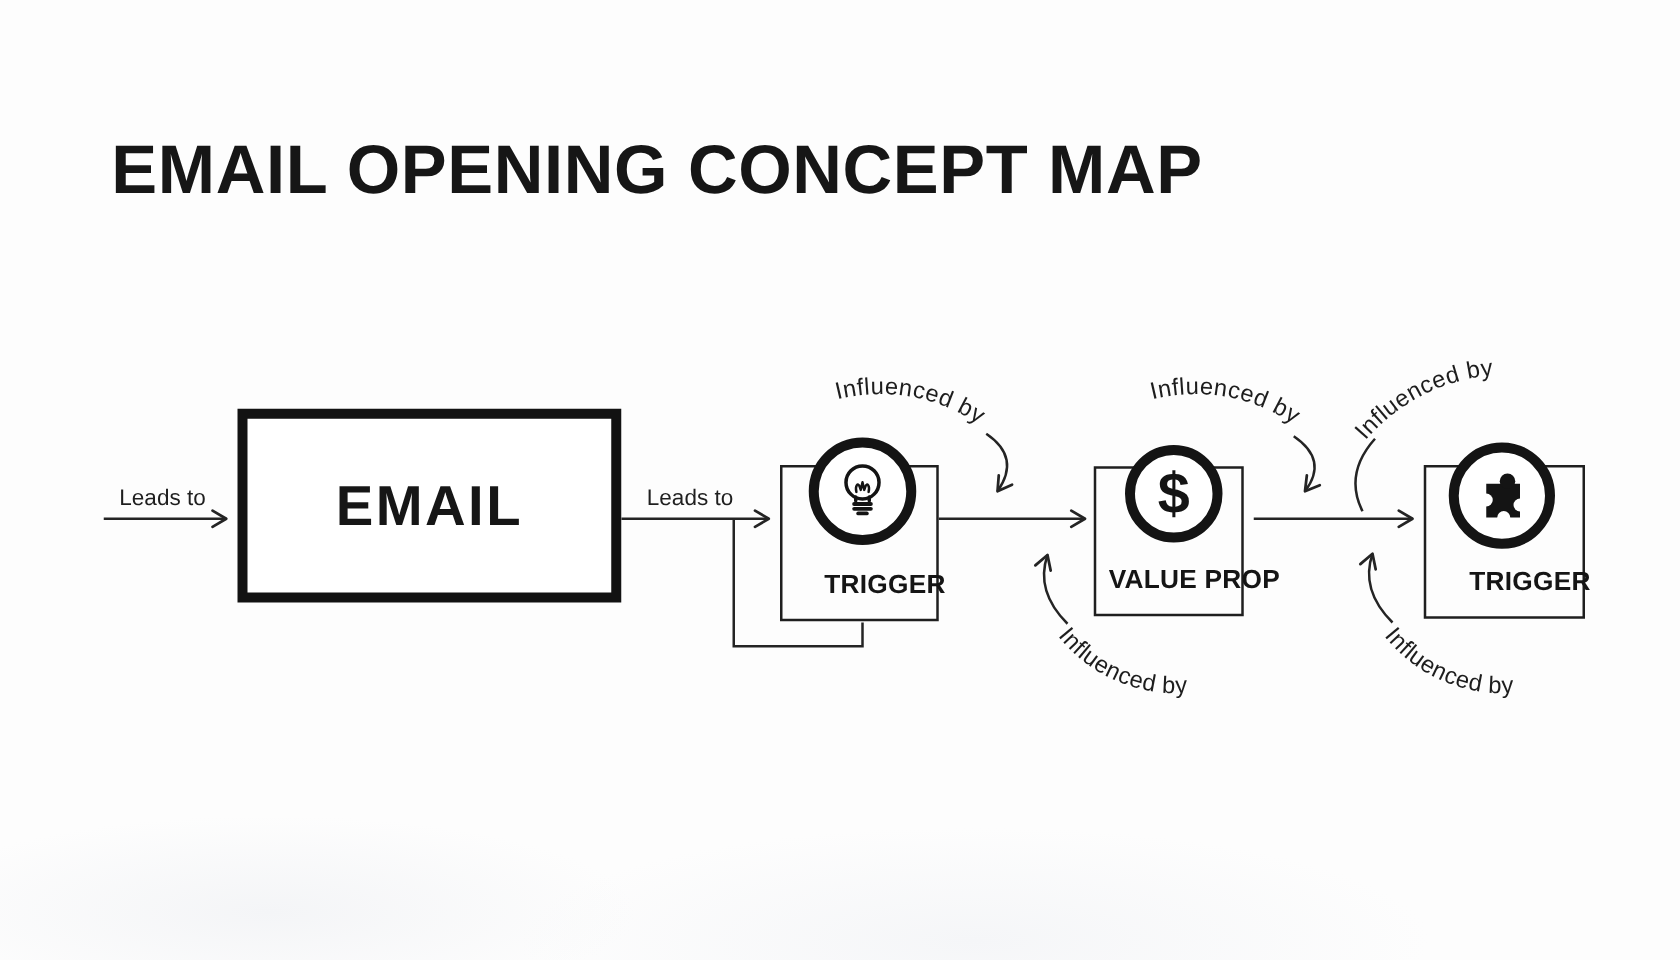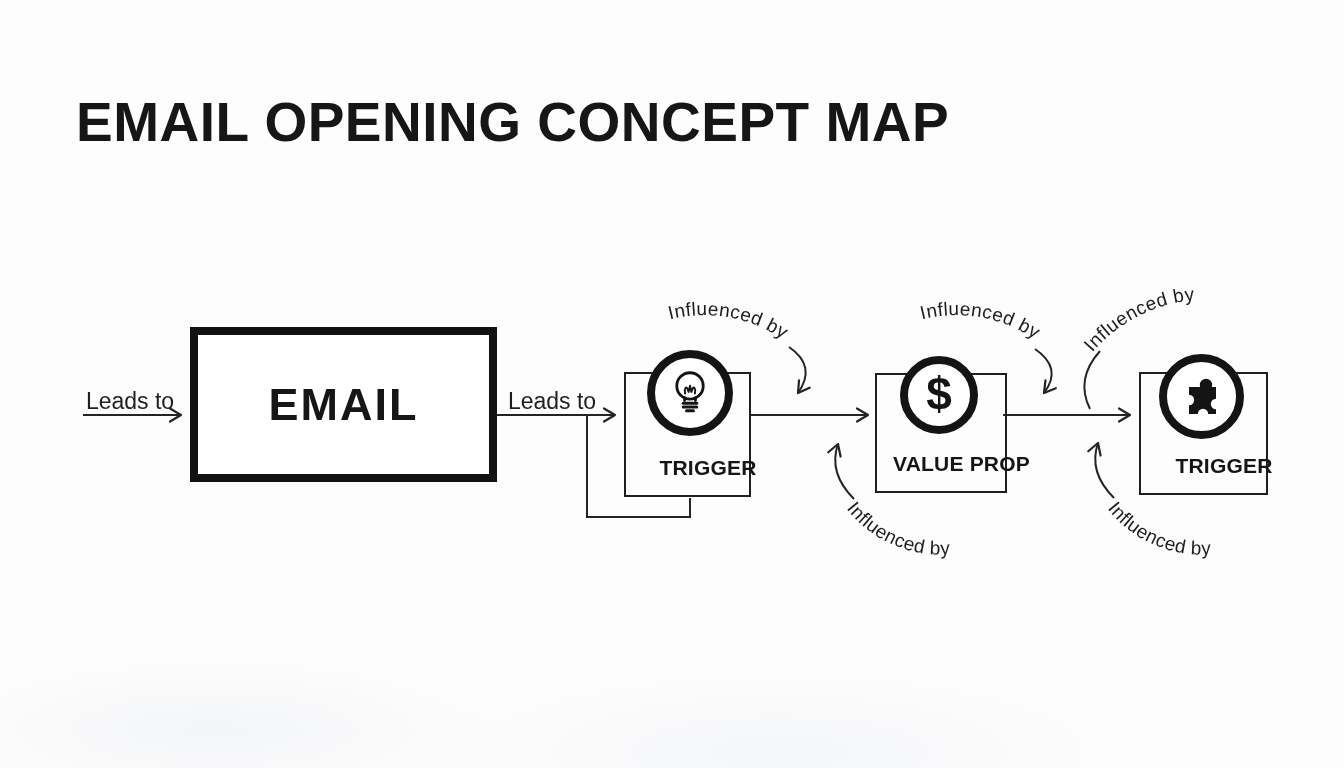--- a/index.html
+++ b/index.html
@@ -14,56 +14,56 @@
       radial-gradient(520px 130px at 58% 98%, #f5f6f8 0%, rgba(245,246,248,0) 70%),
       #fdfdfd;
     color: #1c1c1c;
   }
   .stage { position: relative; width: 1344px; height: 768px; }
 
   .wires { position: absolute; left: 0; top: 0; width: 1344px; height: 768px; }
 
   .title {
     position: absolute; left: 74px; top: 88px;
-    margin: 2px;
+    margin: 15px;
     font-size: 55px; font-weight: bold; letter-spacing: 0.5px;
     color: #161616; white-space: nowrap;
   }
 
   .main-box {
     position: absolute; left: 190px; top: 327px;
     width: 307px; height: 155px; box-sizing: border-box;
     border: 8px solid #121212; background: #ffffff;
     display: flex; flex-direction: column;
     align-items: center; justify-content: center;
   }
   .main-box .line {
     font-size: 45px; font-weight: bold; letter-spacing: 2px;
     line-height: 53px; color: #161616; text-align: center;
   }
 
   .edge-label {
     position: absolute; transform: translateX(-50%);
-    font-size: 23px; color: #1f1f1f; white-space: nowrap;
+    font-size: 18px; color: #1f1f1f; white-space: nowrap;
   }
   .edge-label.l1 { left: 130px; top: 388px; }
   .edge-label.l2 { left: 552px; top: 388px; }
 
   .node-box {
     position: absolute; box-sizing: border-box;
     border: 2px solid #1f1f1f;
     display: flex; align-items: flex-end; justify-content: center;
     padding-bottom: 15px;
   }
   .node-box .node-label {
     font-size: 21px; font-weight: bold; letter-spacing: 0.2px;
     color: #151515; white-space: nowrap; margin-left: 41px;
   }
   .node-box.trigger  { left: 624px;  top: 372px; width: 127px; height: 125px; }
-  .node-box.valueprop{ left: 875px;  top: 373px; width: 132px; height: 120px; }
+  .node-box.valueprop{ left: 875px;  top: 373px; width: 120px; height: 120px; }
   .node-box.solution { left: 1139px; top: 372px; width: 129px; height: 123px; }
 
   .icon-circle {
     position: absolute; box-sizing: border-box;
     background: #ffffff; border-radius: 50%;
     border: 8px solid #141414;
     display: flex; align-items: center; justify-content: center;
   }
   .icon-circle.c-trigger  { left: 647px;  top: 350px; width: 86px; height: 86px; }
   .icon-circle.c-valueprop{ left: 900px;  top: 356px; width: 78px; height: 78px; }

